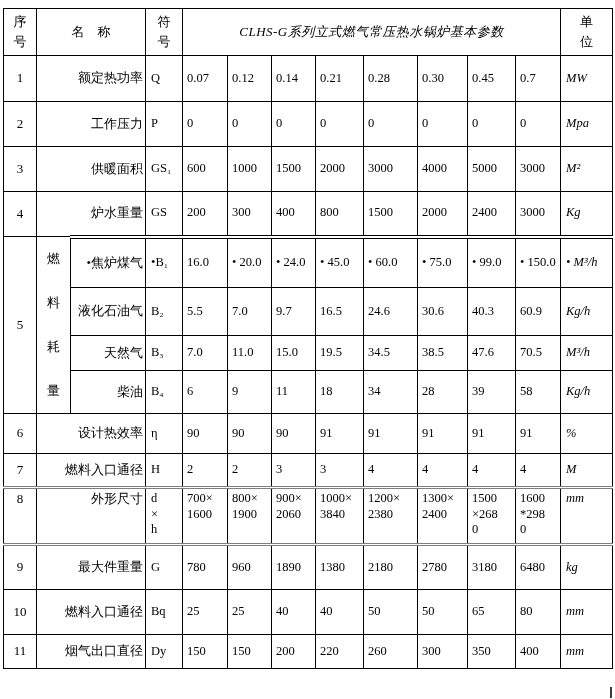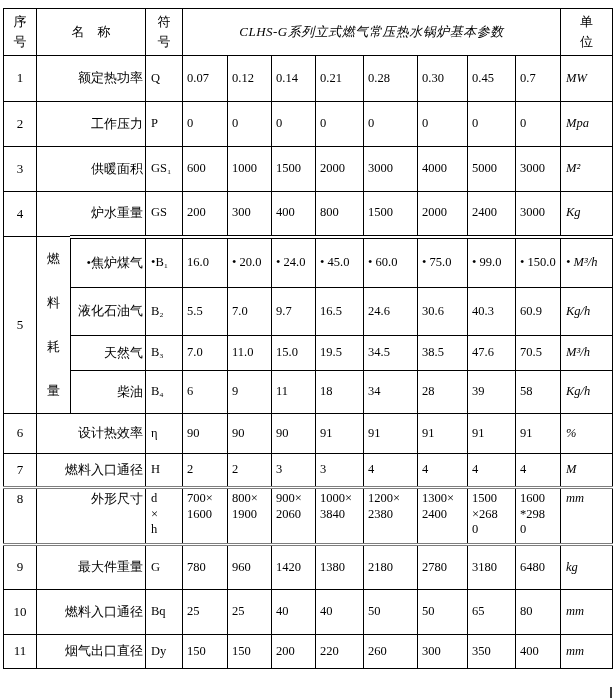--- a/index.html
+++ b/index.html
@@ -253,21 +253,21 @@
 0</td>
       <td class="unit thick">mm</td>
     </tr>
 
     <tr class="h45">
       <td class="c thick">9</td>
       <td class="name thick" colspan="2">最大件重量</td>
       <td class="sym thick">G</td>
       <td class="val thick">780</td>
       <td class="val thick">960</td>
-      <td class="val thick">1420</td>
+      <td class="val thick">1890</td>
       <td class="val thick">1380</td>
       <td class="val thick">2180</td>
       <td class="val thick">2780</td>
       <td class="val thick">3180</td>
       <td class="val thick">6480</td>
       <td class="unit thick">kg</td>
     </tr>
 
     <tr class="h45">
       <td class="c">10</td>

